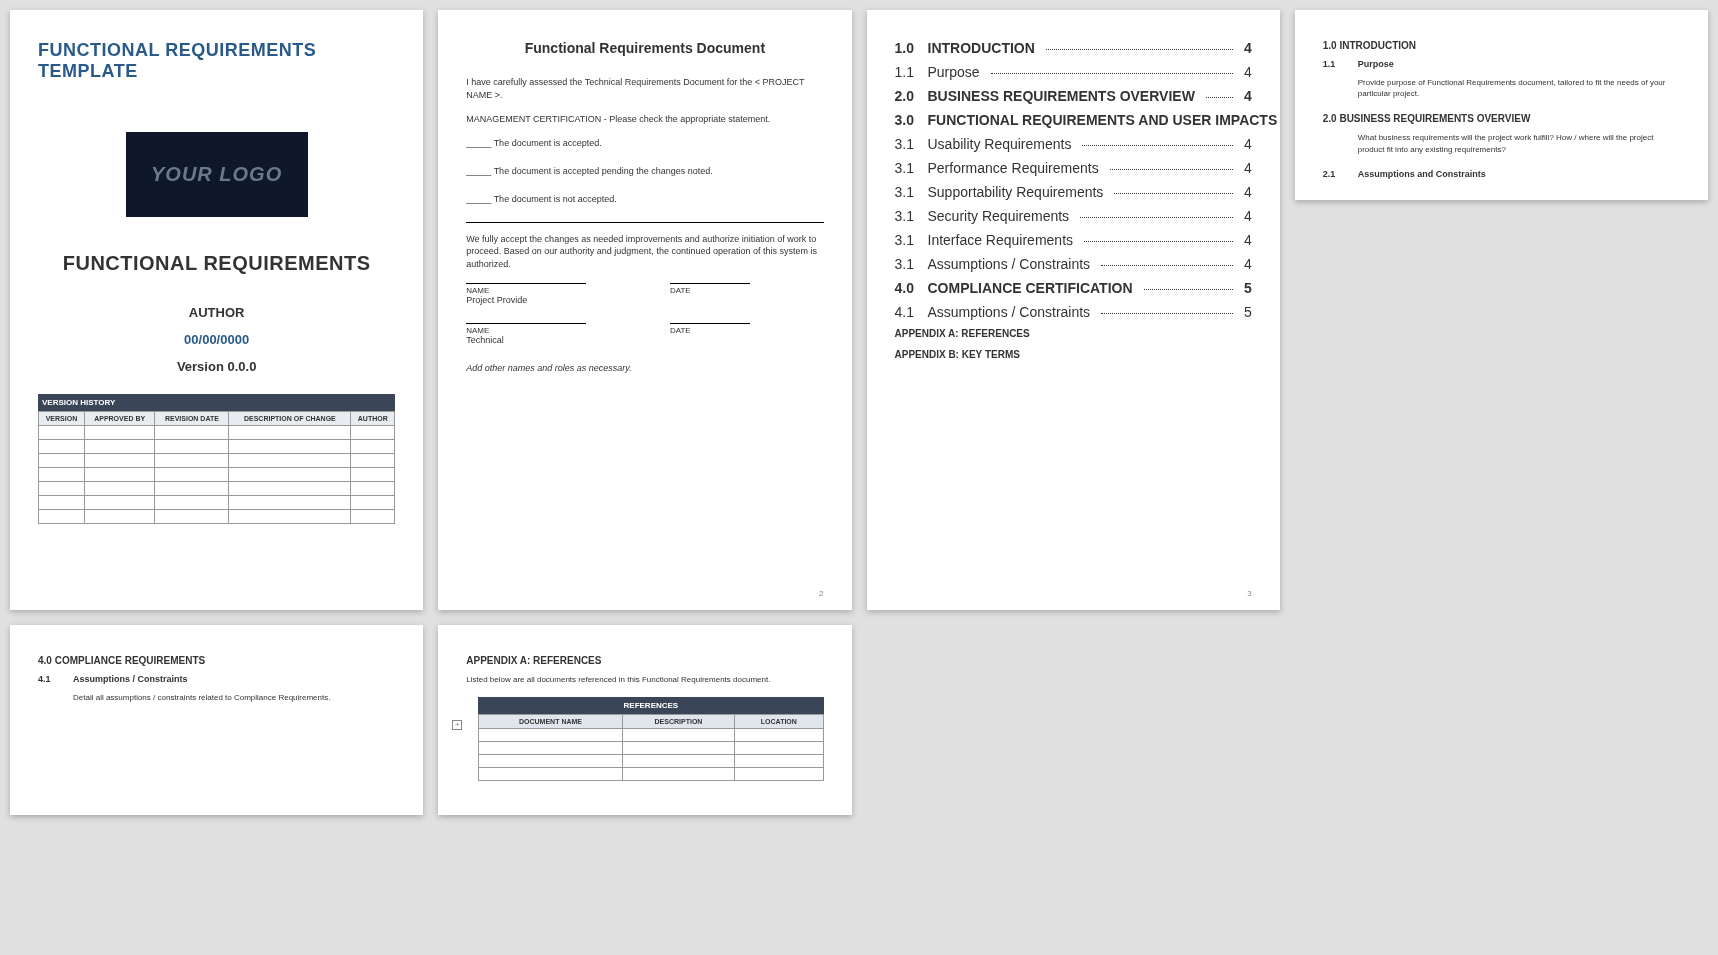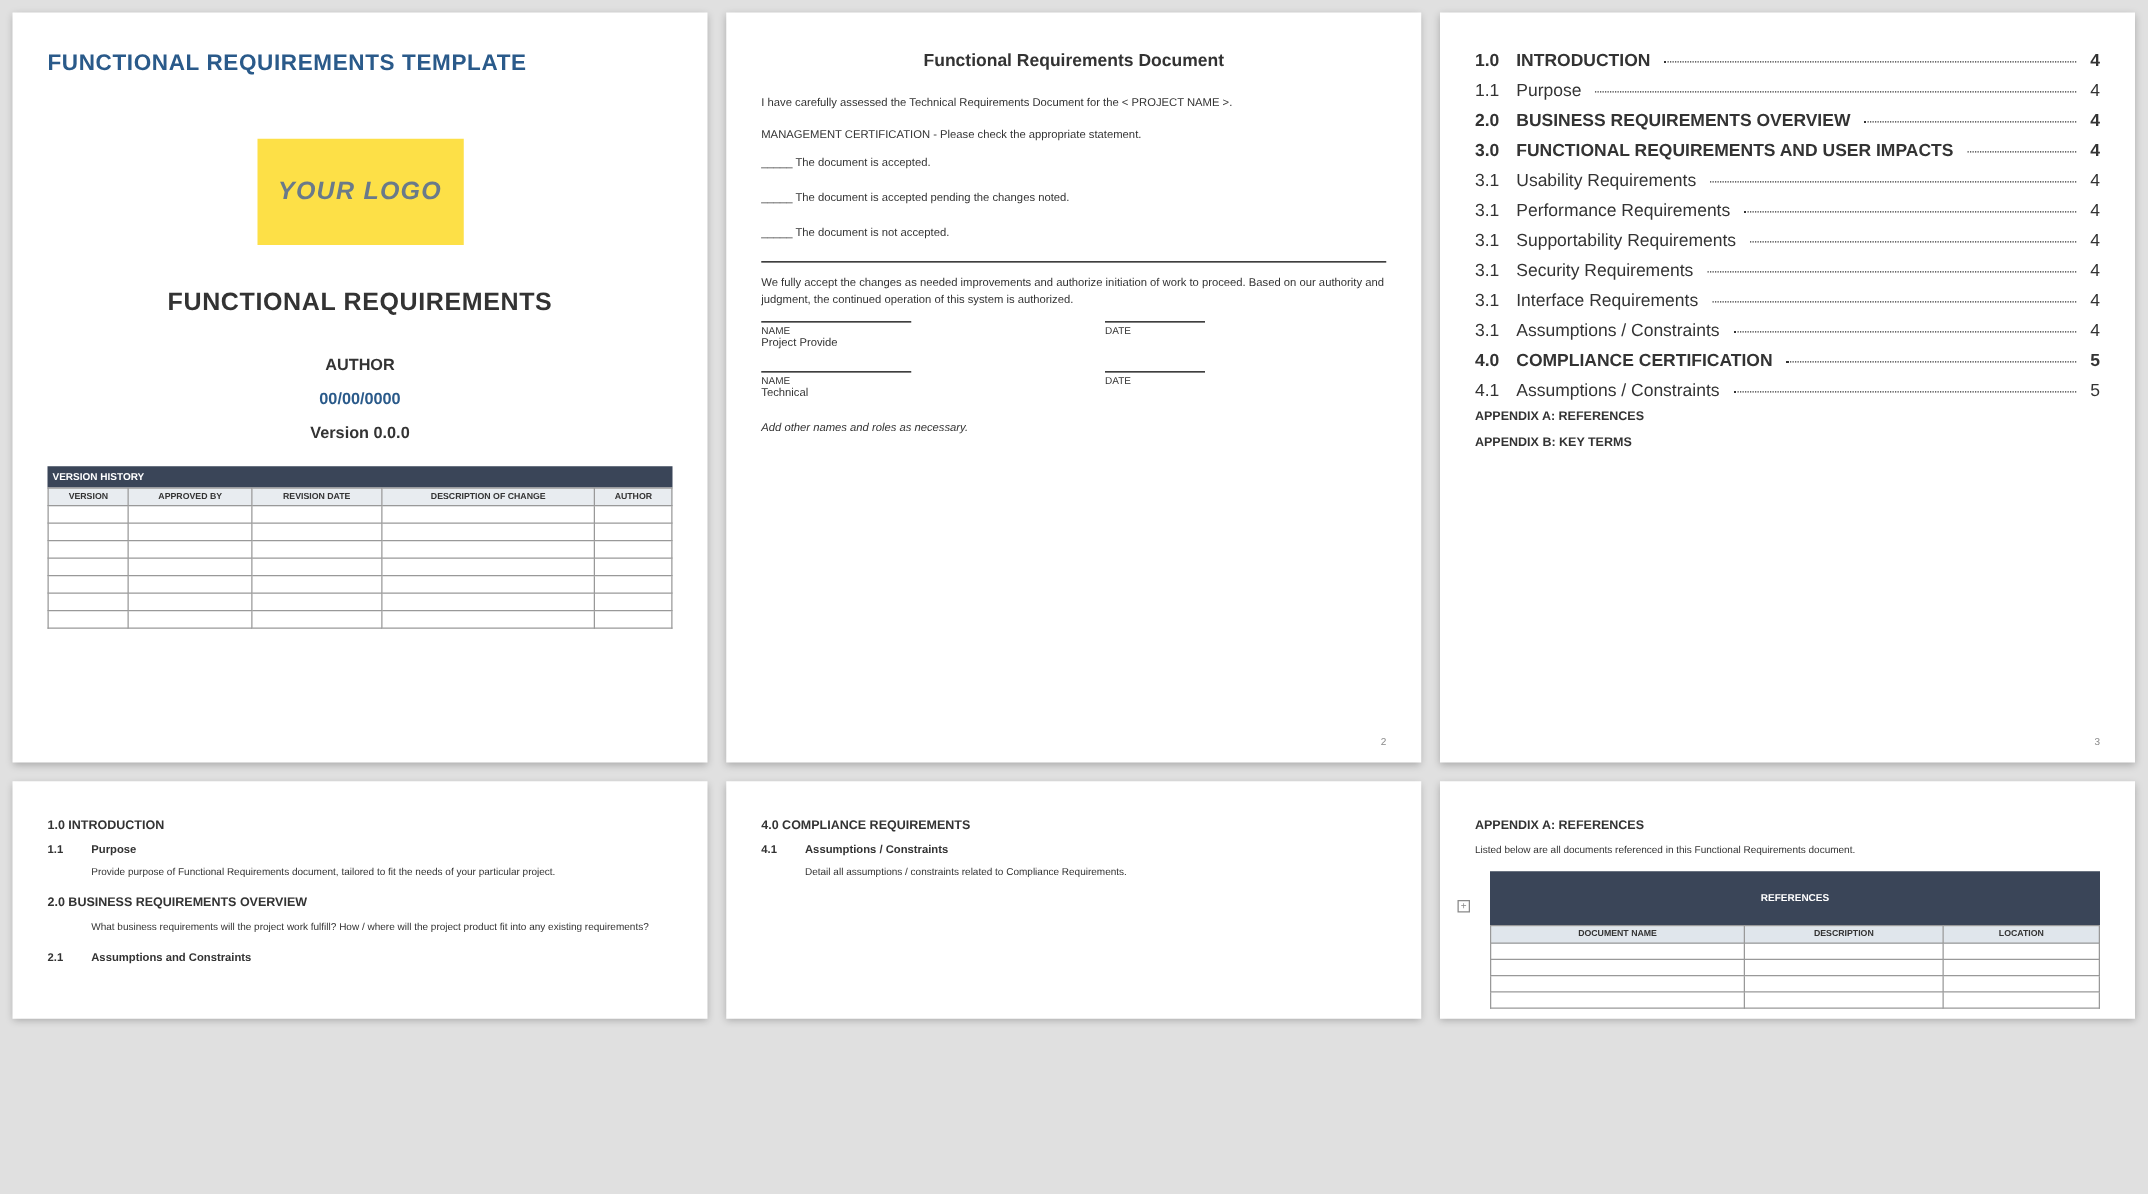--- a/index.html
+++ b/index.html
@@ -1,21 +1,21 @@
 <!DOCTYPE html>
 <html><head>
 <meta charset="utf-8">
 <style>
 *{box-sizing:border-box;margin:0;padding:0}
 body{background:#e0e0e0;font-family:Arial,sans-serif;padding:10px}
-.pages{display:grid;grid-template-columns:repeat(3,1fr);gap:15px;max-width:1718px;margin:0 auto}
+.pages{display:grid;grid-template-columns:repeat(4,1fr);gap:15px;max-width:1718px;margin:0 auto}
 .page{background:#fff;box-shadow:0 2px 6px rgba(0,0,0,.25);padding:30px 28px;height:600px;position:relative;overflow:hidden;font-size:10px;color:#333}
 .page.short{height:190px}
 .title-blue{color:#2a5a8a;font-size:18px;font-weight:bold;letter-spacing:.5px;margin-bottom:20px}
-.logo-box{background:#fde047;width:165px;height:85px;margin:50px auto 35px;display:flex;align-items:center;justify-content:center;color:#6a7a8a;font-size:20px;font-weight:bold;font-style:italic;letter-spacing:1px}
+.logo-box{background:#0f172a;width:182px;height:85px;margin:50px auto 35px;display:flex;align-items:center;justify-content:center;color:#6a7a8a;font-size:20px;font-weight:bold;font-style:italic;letter-spacing:1px}
 .doc-title{text-align:center;font-size:20px;font-weight:bold;letter-spacing:.5px;margin-bottom:30px}
 .center{text-align:center;margin-bottom:12px}
 .author{font-size:13px;font-weight:bold}
 .date-v{color:#2a5a8a;font-size:13px;font-weight:bold}
 .vhist-header{background:#3a4558;color:#fff;font-size:8px;font-weight:bold;text-align:left;padding:4px}
 table{width:100%;border-collapse:collapse}
 .vhist th{background:#e8ecf0;font-size:7px;font-weight:bold;padding:3px 2px;border:1px solid #999;text-align:center}
 .vhist td{border:1px solid #999;height:14px}
 .auth-title{text-align:center;font-size:14px;font-weight:bold;margin-bottom:20px}
 .para{font-size:9px;margin-bottom:12px;line-height:1.4}
@@ -34,21 +34,21 @@
 .toc-title{flex-shrink:0}
 .toc-dots{flex:1;border-bottom:1px dotted #333;margin:0 3px;position:relative;top:-3px}
 .toc-page{flex-shrink:0}
 .toc-bold{font-weight:bold}
 .appendix{font-weight:bold;font-size:10px;margin-bottom:10px}
 .sec-h1{font-weight:bold;font-size:10px;margin-bottom:8px}
 .sec-row{display:flex;gap:10px;margin-bottom:8px}
 .sec-num{width:25px;flex-shrink:0;font-weight:bold;font-size:9px}
 .sec-t{font-weight:bold;font-size:9px}
 .sec-body{font-size:8px;margin-left:35px;margin-bottom:14px;line-height:1.4}
-.ref-head{background:#3a4558;color:#fff;font-size:8px;font-weight:bold;text-align:center;padding:17px}
+.ref-head{background:#3a4558;color:#fff;font-size:8px;font-weight:bold;text-align:center;padding:4px}
 .ref th{background:#e0e6ec;font-size:7px;font-weight:bold;padding:3px;border:1px solid #999}
 .ref td{border:1px solid #999;height:13px}
 .plus-box{position:absolute;left:14px;top:120px;width:10px;height:10px;border:1px solid #888;font-size:8px;text-align:center;line-height:8px;color:#888}
 .p6 .plus-box{top:95px}
 </style>
 </head>
 <body>
 
 <div class="pages">
 

